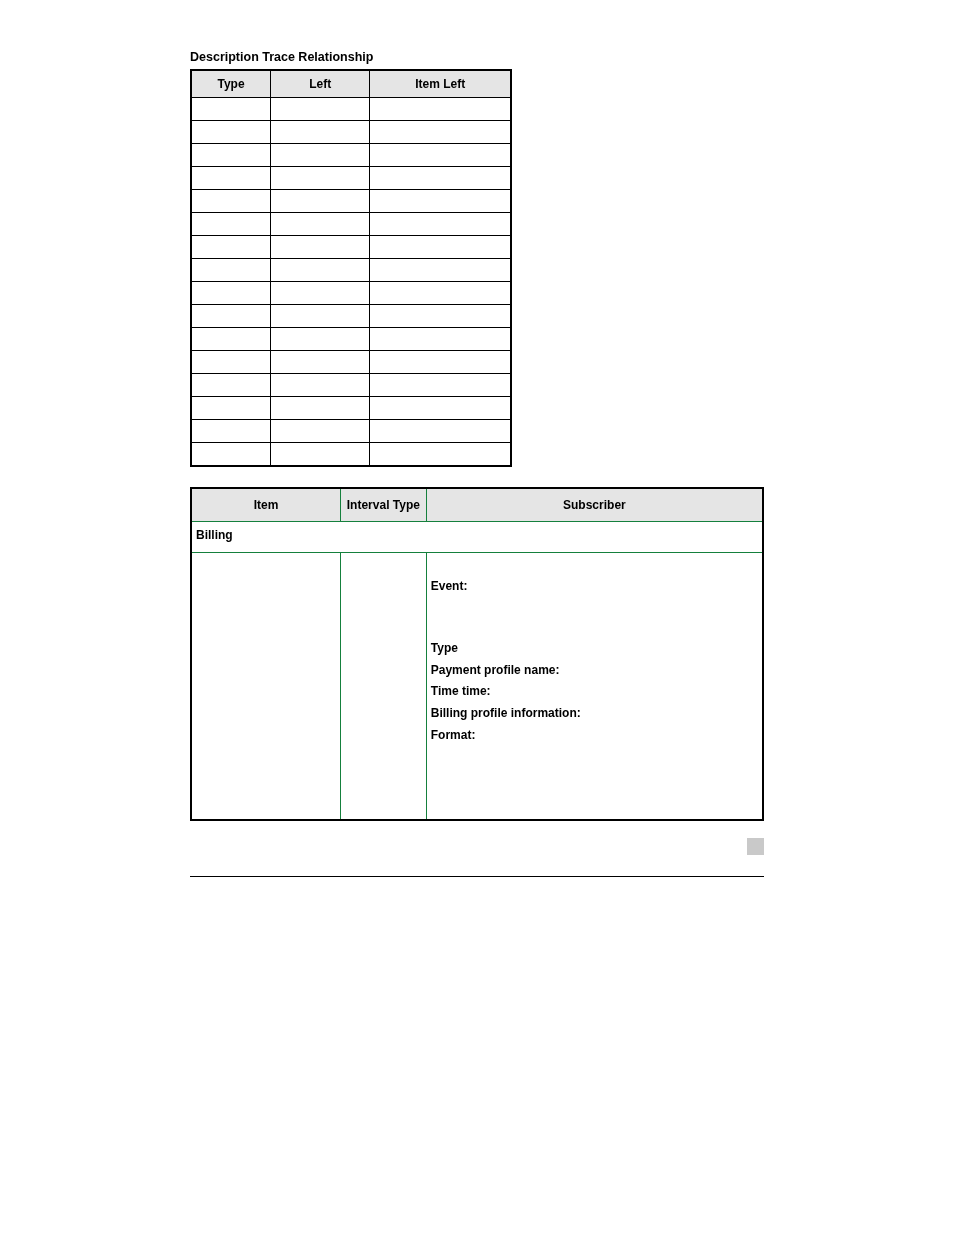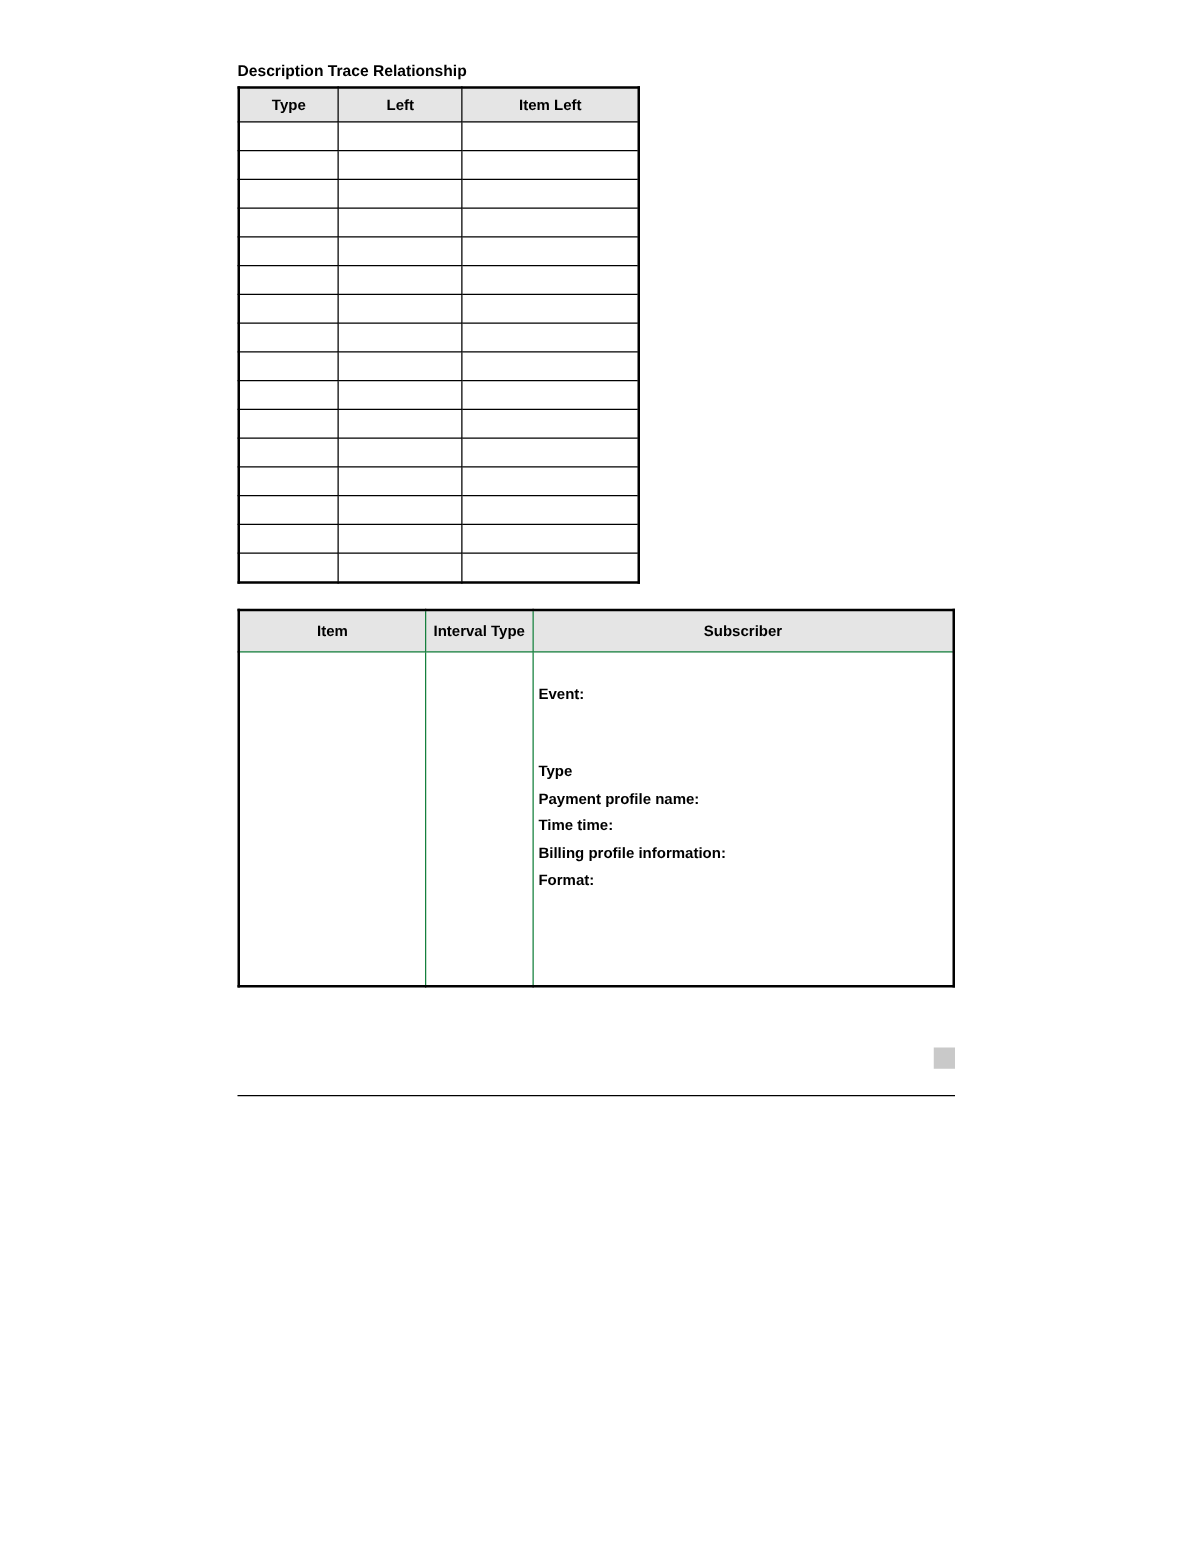--- a/index.html
+++ b/index.html
@@ -240,20 +240,23 @@
         <col class="t2-col2">
       </colgroup>
     <thead>
       <tr>
         <th>Item</th>
         <th>Interval Type</th>
         <th>Subscriber</th>
       </tr>
     </thead>
     <tbody>
+      <tr class="section-row">
+        <td colspan="3">Billing</td>
+      </tr>
       <tr>
         <td style="height:254px;"></td>
         <td></td>
         <td class="desc-cell">
           <div class="desc-inner">
             <div class="fmt-row"><span>Event:</span></div>
             <div class="space-block"></div>
             <div class="lbl"><b>Type</b></div>
             <div class="lbl"><b>Payment profile name:</b></div>
             <div class="lbl"><b>Time time:</b></div>

